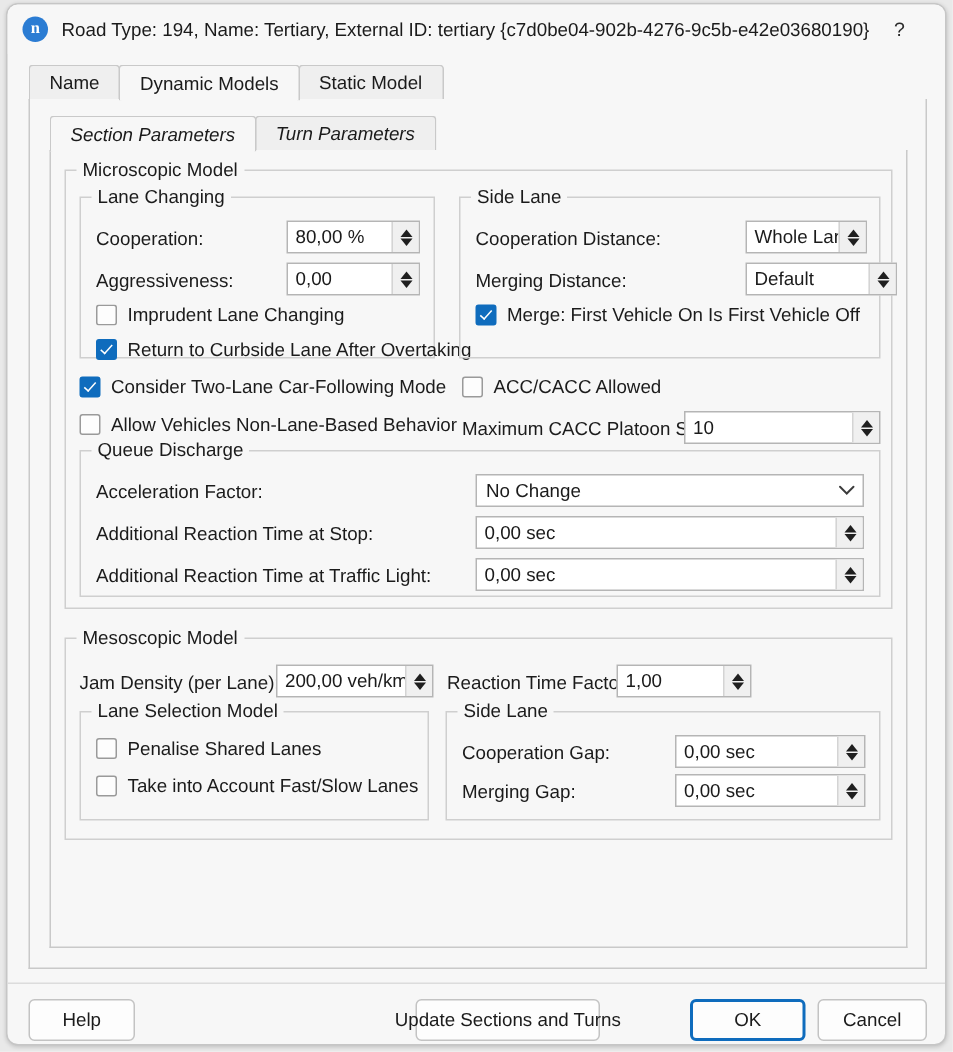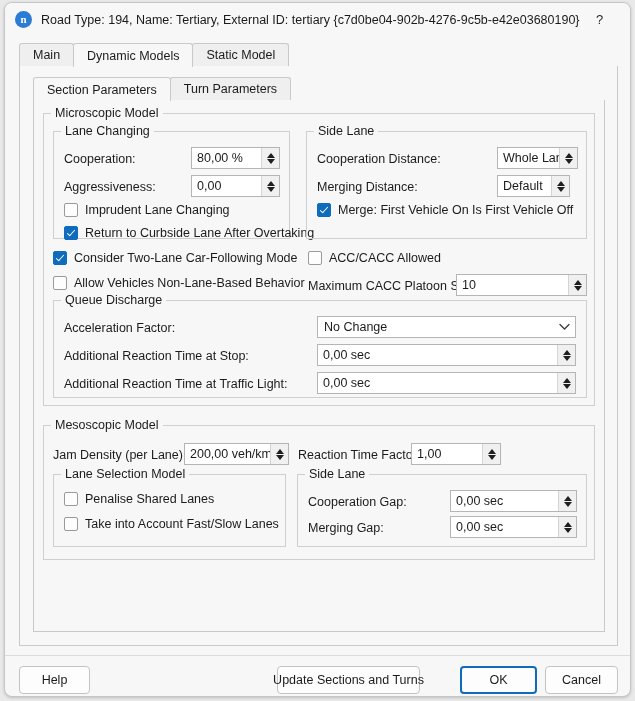--- a/index.html
+++ b/index.html
@@ -103,20 +103,21 @@
   }
 
   
   .inner-tabstrip {
     position: absolute;
     left: 13px; top: 11px;
     width: 572px; height: 24px;
     display: flex; align-items: flex-end;
     border-bottom: 1px solid #c9c9c9;
     box-sizing: border-box;
+    font-style: italic;
   }
   .inner-panel {
     position: absolute;
     left: 13px; top: 34px;
     width: 572px; height: 532px;
     border: 1px solid #c9c9c9;
     border-top: none;
     background: #f7f7f7;
     box-sizing: border-box;
   }
@@ -266,21 +267,21 @@
 <div class="window">
 
   <div class="titlebar">
     <div class="app-icon">n</div>
     <div class="title-text">Road Type: 194, Name: Tertiary, External ID: tertiary  {c7d0be04-902b-4276-9c5b-e42e03680190}</div>
     <div class="title-btn">?</div>
     <div class="title-btn close">✕</div>
   </div>
 
   <div class="tabstrip">
-    <div class="tab">Main</div>
+    <div class="tab">Name</div>
     <div class="tab active">Dynamic Models</div>
     <div class="tab">Static Model</div>
   </div>
 
   <div class="content-panel">
 
     <div class="inner-tabstrip">
       <div class="tab active">Section Parameters</div>
       <div class="tab">Turn Parameters</div>
     </div>
@@ -328,21 +329,21 @@
           <span class="lbl" style="left:10px; top:19px;">Cooperation Distance:</span>
           <div class="field" style="left:190px; top:15px; width:81px;">
             <span class="val">Whole Lane</span>
             <span class="spinner">
                 <i class="up"></i>
                 <i class="dn"></i>
               </span>
           </div>
 
           <span class="lbl" style="left:10px; top:47px;">Merging Distance:</span>
-          <div class="field" style="left:190px; top:43px; width:73px;">
+          <div class="field" style="left:190px; top:43px; width:101px;">
             <span class="val">Default</span>
             <span class="spinner">
                 <i class="up"></i>
                 <i class="dn"></i>
               </span>
           </div>
 
           <div class="cb checked" style="left:10px; top:71px;">
             <span class="box"></span>
             <span class="cbtext">Merge: First Vehicle On Is First Vehicle Off</span>
@@ -461,17 +462,17 @@
           </div>
         </div>
       </div>
 
     </div>
   </div>
 
   <div class="footer-sep"></div>
 
   <div class="btn" style="left:14px; top:663px; width:71px;">Help</div>
-  <div class="btn" style="left:272px; top:663px; width:143px;">Update Sections and Turns</div>
+  <div class="btn" style="left:272px; top:663px; width:123px;">Update Sections and Turns</div>
   <div class="btn primary" style="left:455px; top:663px; width:77px;">OK</div>
   <div class="btn" style="left:540px; top:663px; width:73px;">Cancel</div>
 
 </div>
 
 </body></html>

